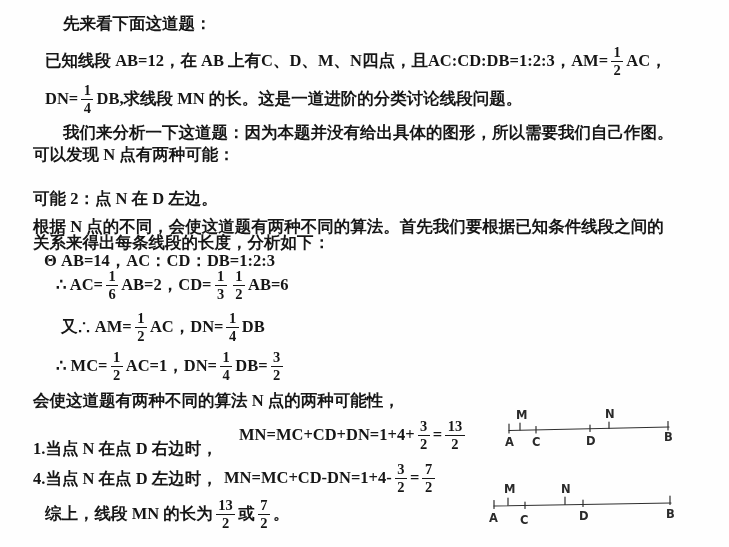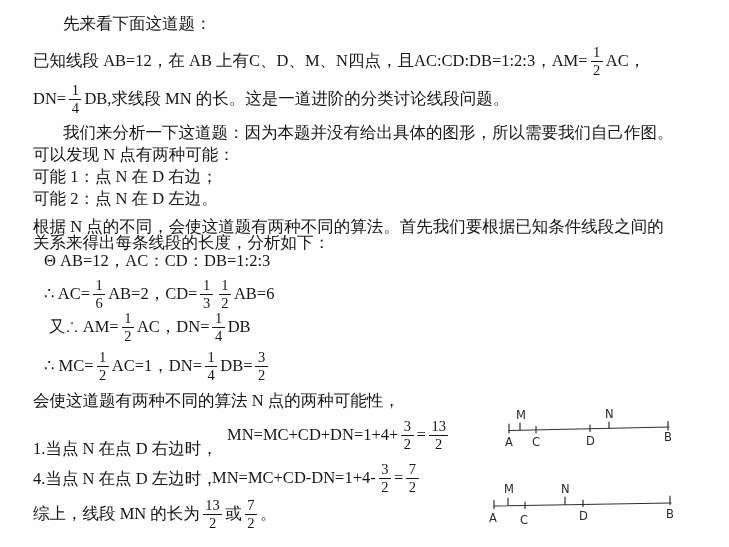--- a/index.html
+++ b/index.html
@@ -4,23 +4,24 @@
 <style>
   html,body{margin:0;padding:0;background:#ffffff;}
   #page{
     position:relative;
     width:729px;height:547px;
     background:#fefefe;
     color:#161616;
     font-family:"Liberation Serif","DejaVu Serif",serif;
     font-size:16.5px;
     overflow:hidden;
+    font-weight:bold;
   }
   .line{position:absolute;white-space:pre;line-height:21px;}
-  .row{position:absolute;display:flex;align-items:center;white-space:pre;}
+  .row{position:absolute;display:flex;align-items:center;white-space:pre;margin-left:12px;}
   .frac{
     display:inline-flex;flex-direction:column;align-items:center;
     font-size:14.5px;line-height:1.12;margin:0 3px;vertical-align:middle;
   }
   .fn{border-bottom:1.3px solid #161616;padding:0 2.5px;}
   .fd{padding:0 2.5px;}
   .diagram{position:absolute;}
   .diagram svg{display:block;}
   .diagram text{
     font-family:"DejaVu Sans",sans-serif;
@@ -38,28 +39,27 @@
   <div class="row" style="left:33px;top:38px;height:46px">
     <span>已知线段 AB=12，在 AB 上有C、D、M、N四点，且AC:CD:DB=1:2:3，AM=</span><span class="frac"><span class="fn">1</span><span class="fd">2</span></span><span>AC，</span>
   </div>
 
   <div class="row" style="left:33px;top:78px;height:42px">
     <span>DN=</span><span class="frac"><span class="fn">1</span><span class="fd">4</span></span><span>DB,求线段 MN 的长。这是一道进阶的分类讨论线段问题。</span>
   </div>
 
   <div class="line" style="left:33px;top:144px">可以发现 N 点有两种可能：</div>
   <div class="line" style="left:63px;top:122px">我们来分析一下这道题：因为本题并没有给出具体的图形，所以需要我们自己作图。</div>
-  <div class="line" style="left:33px;top:166px">可能 1：点 N 在 D 右边；</div>
   <div class="line" style="left:33px;top:188px">可能 2：点 N 在 D 左边。</div>
   <div class="line" style="left:33px;top:216px">根据 N 点的不同，会使这道题有两种不同的算法。首先我们要根据已知条件线段之间的</div>
   <div class="line" style="left:33px;top:232px">关系来得出每条线段的长度，分析如下：</div>
 
-  <div class="line" style="left:44px;top:250px">Θ AB=12，AC：CD：DB=1:2:3</div>
+  <div class="line" style="left:44px;top:250px">Θ AB=14，AC：CD：DB=1:2:3</div>
 
-  <div class="row" style="left:44px;top:273px;height:42px">
+  <div class="row" style="left:44px;top:264px;height:42px">
     <span>∴ AC=</span><span class="frac"><span class="fn">1</span><span class="fd">6</span></span><span>AB=2，CD=</span><span class="frac"><span class="fn">1</span><span class="fd">3</span></span><span class="frac"><span class="fn">1</span><span class="fd">2</span></span><span>AB=6</span>
   </div>
 
   <div class="row" style="left:49px;top:306px;height:42px">
     <span>又∴ AM=</span><span class="frac"><span class="fn">1</span><span class="fd">2</span></span><span>AC，DN=</span><span class="frac"><span class="fn">1</span><span class="fd">4</span></span><span>DB</span>
   </div>
 
   <div class="row" style="left:44px;top:345px;height:42px">
     <span>∴ MC=</span><span class="frac"><span class="fn">1</span><span class="fd">2</span></span><span>AC=1，DN=</span><span class="frac"><span class="fn">1</span><span class="fd">4</span></span><span>DB=</span><span class="frac"><span class="fn">3</span><span class="fd">2</span></span>
   </div>

